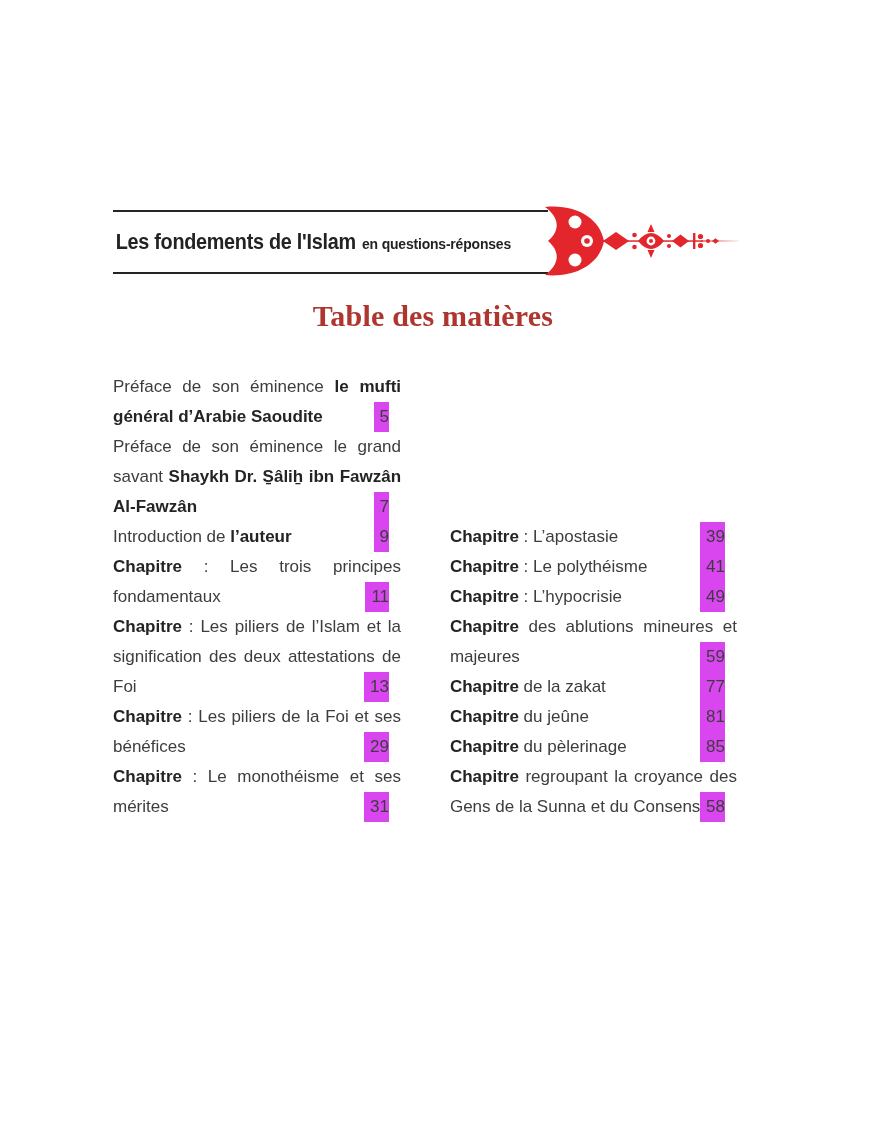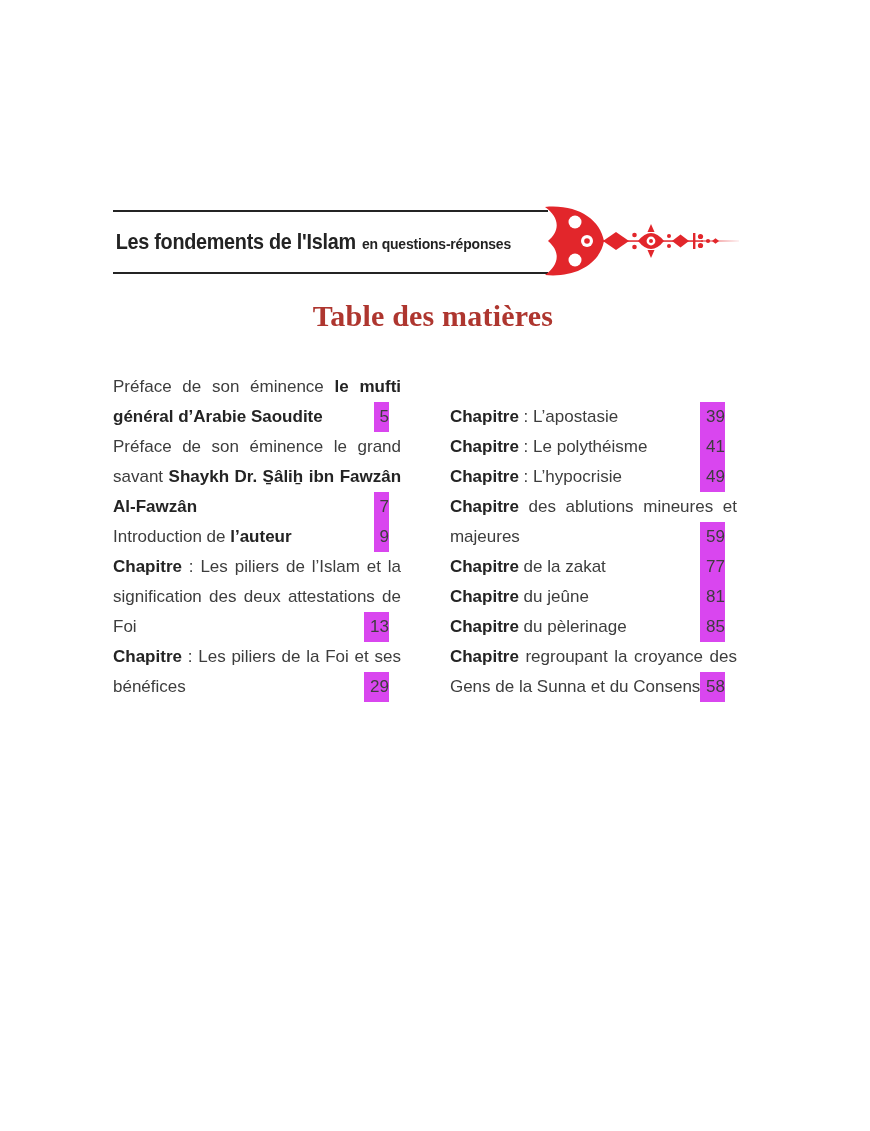--- a/index.html
+++ b/index.html
@@ -121,23 +121,25 @@
     <path d="M169,37 L172.5,34.2 L176,37 L172.5,39.8 Z" fill="currentColor"></path>
   </svg>
 
   <h1 class="toc-title">Table des matières</h1>
 
   <div class="columns">
     <div class="col col-left">
         <div class="entry"><span class="entry-text"><span class="seg">Préface de son éminence </span><span class="seg bold">le mufti général d’Arabie Saoudite</span></span><span class="pagenum">5</span></div>
         <div class="entry"><span class="entry-text"><span class="seg">Préface de son éminence le grand savant </span><span class="seg bold">Shaykh Dr. S̱âliẖ ibn Fawzân Al-Fawzân</span></span><span class="pagenum">7</span></div>
         <div class="entry"><span class="entry-text"><span class="seg">Introduction de </span><span class="seg bold">l’auteur</span></span><span class="pagenum">9</span></div>
+        <div class="entry"><span class="entry-text"><span class="seg bold">Chapitre</span><span class="seg"> : Les trois principes fondamentaux</span></span><span class="pagenum">11</span></div>
         <div class="entry"><span class="entry-text"><span class="seg bold">Chapitre</span><span class="seg"> : Les piliers de l’Islam et la signification des deux attestations de Foi</span></span><span class="pagenum">13</span></div>
         <div class="entry"><span class="entry-text"><span class="seg bold">Chapitre</span><span class="seg"> : Les piliers de la Foi et ses bénéfices</span></span><span class="pagenum">19</span></div>
         <div class="entry"><span class="pagenum">29</span></div>
+        <div class="entry"><span class="entry-text"><span class="seg bold">Chapitre</span><span class="seg"> : Le monothéisme et ses mérites</span></span><span class="pagenum">31</span></div>
       </div>
     <div class="divider"></div>
     <div class="col col-right">
         <div class="entry"><span class="entry-text"><span class="seg bold">Chapitre</span><span class="seg"> : L’apostasie</span></span><span class="pagenum">39</span></div>
         <div class="entry"><span class="entry-text"><span class="seg bold">Chapitre</span><span class="seg"> : Le polythéisme</span></span><span class="pagenum">41</span></div>
         <div class="entry"><span class="entry-text"><span class="seg bold">Chapitre</span><span class="seg"> : L’hypocrisie</span></span><span class="pagenum">49</span></div>
         <div class="entry"><span class="pagenum">49</span></div>
         <div class="entry"><span class="entry-text"><span class="seg bold">Chapitre</span><span class="seg"> des ablutions mineures et majeures</span></span><span class="pagenum">59</span></div>
         <div class="entry"><span class="entry-text"><span class="seg bold">Chapitre</span><span class="seg"> de la zakat</span></span><span class="pagenum">77</span></div>
         <div class="entry"><span class="entry-text"><span class="seg bold">Chapitre</span><span class="seg"> du jeûne</span></span><span class="pagenum">81</span></div>

